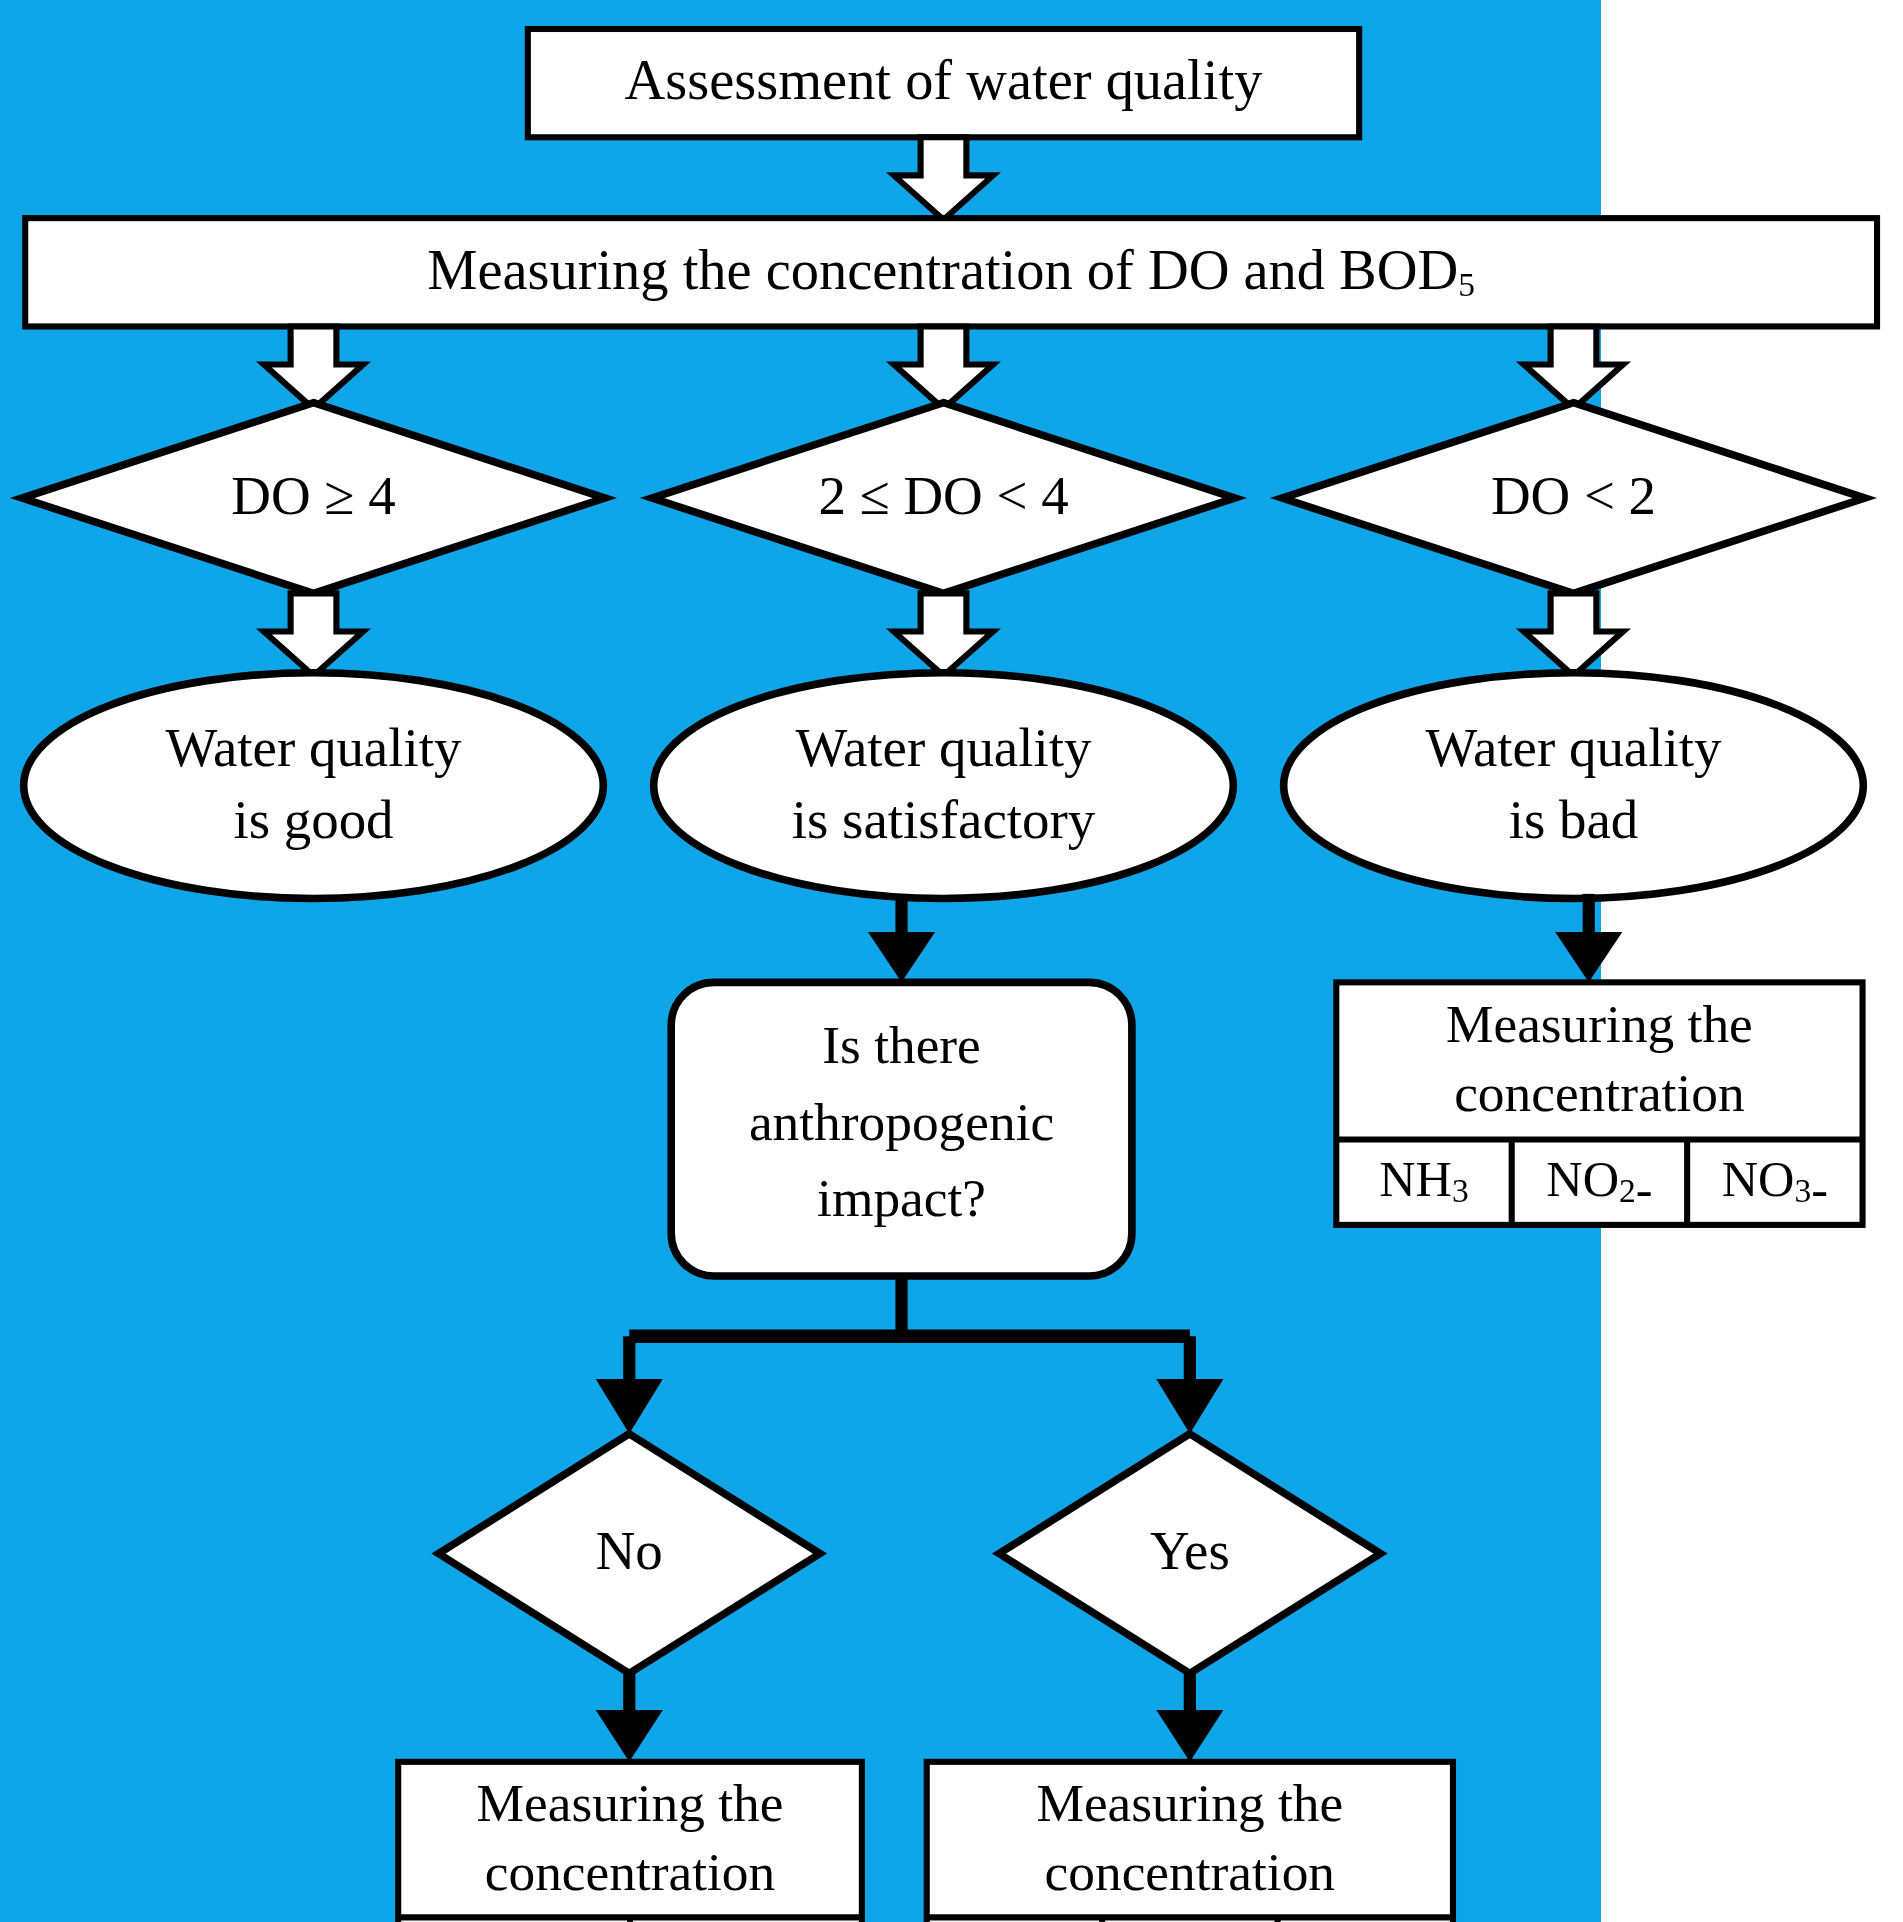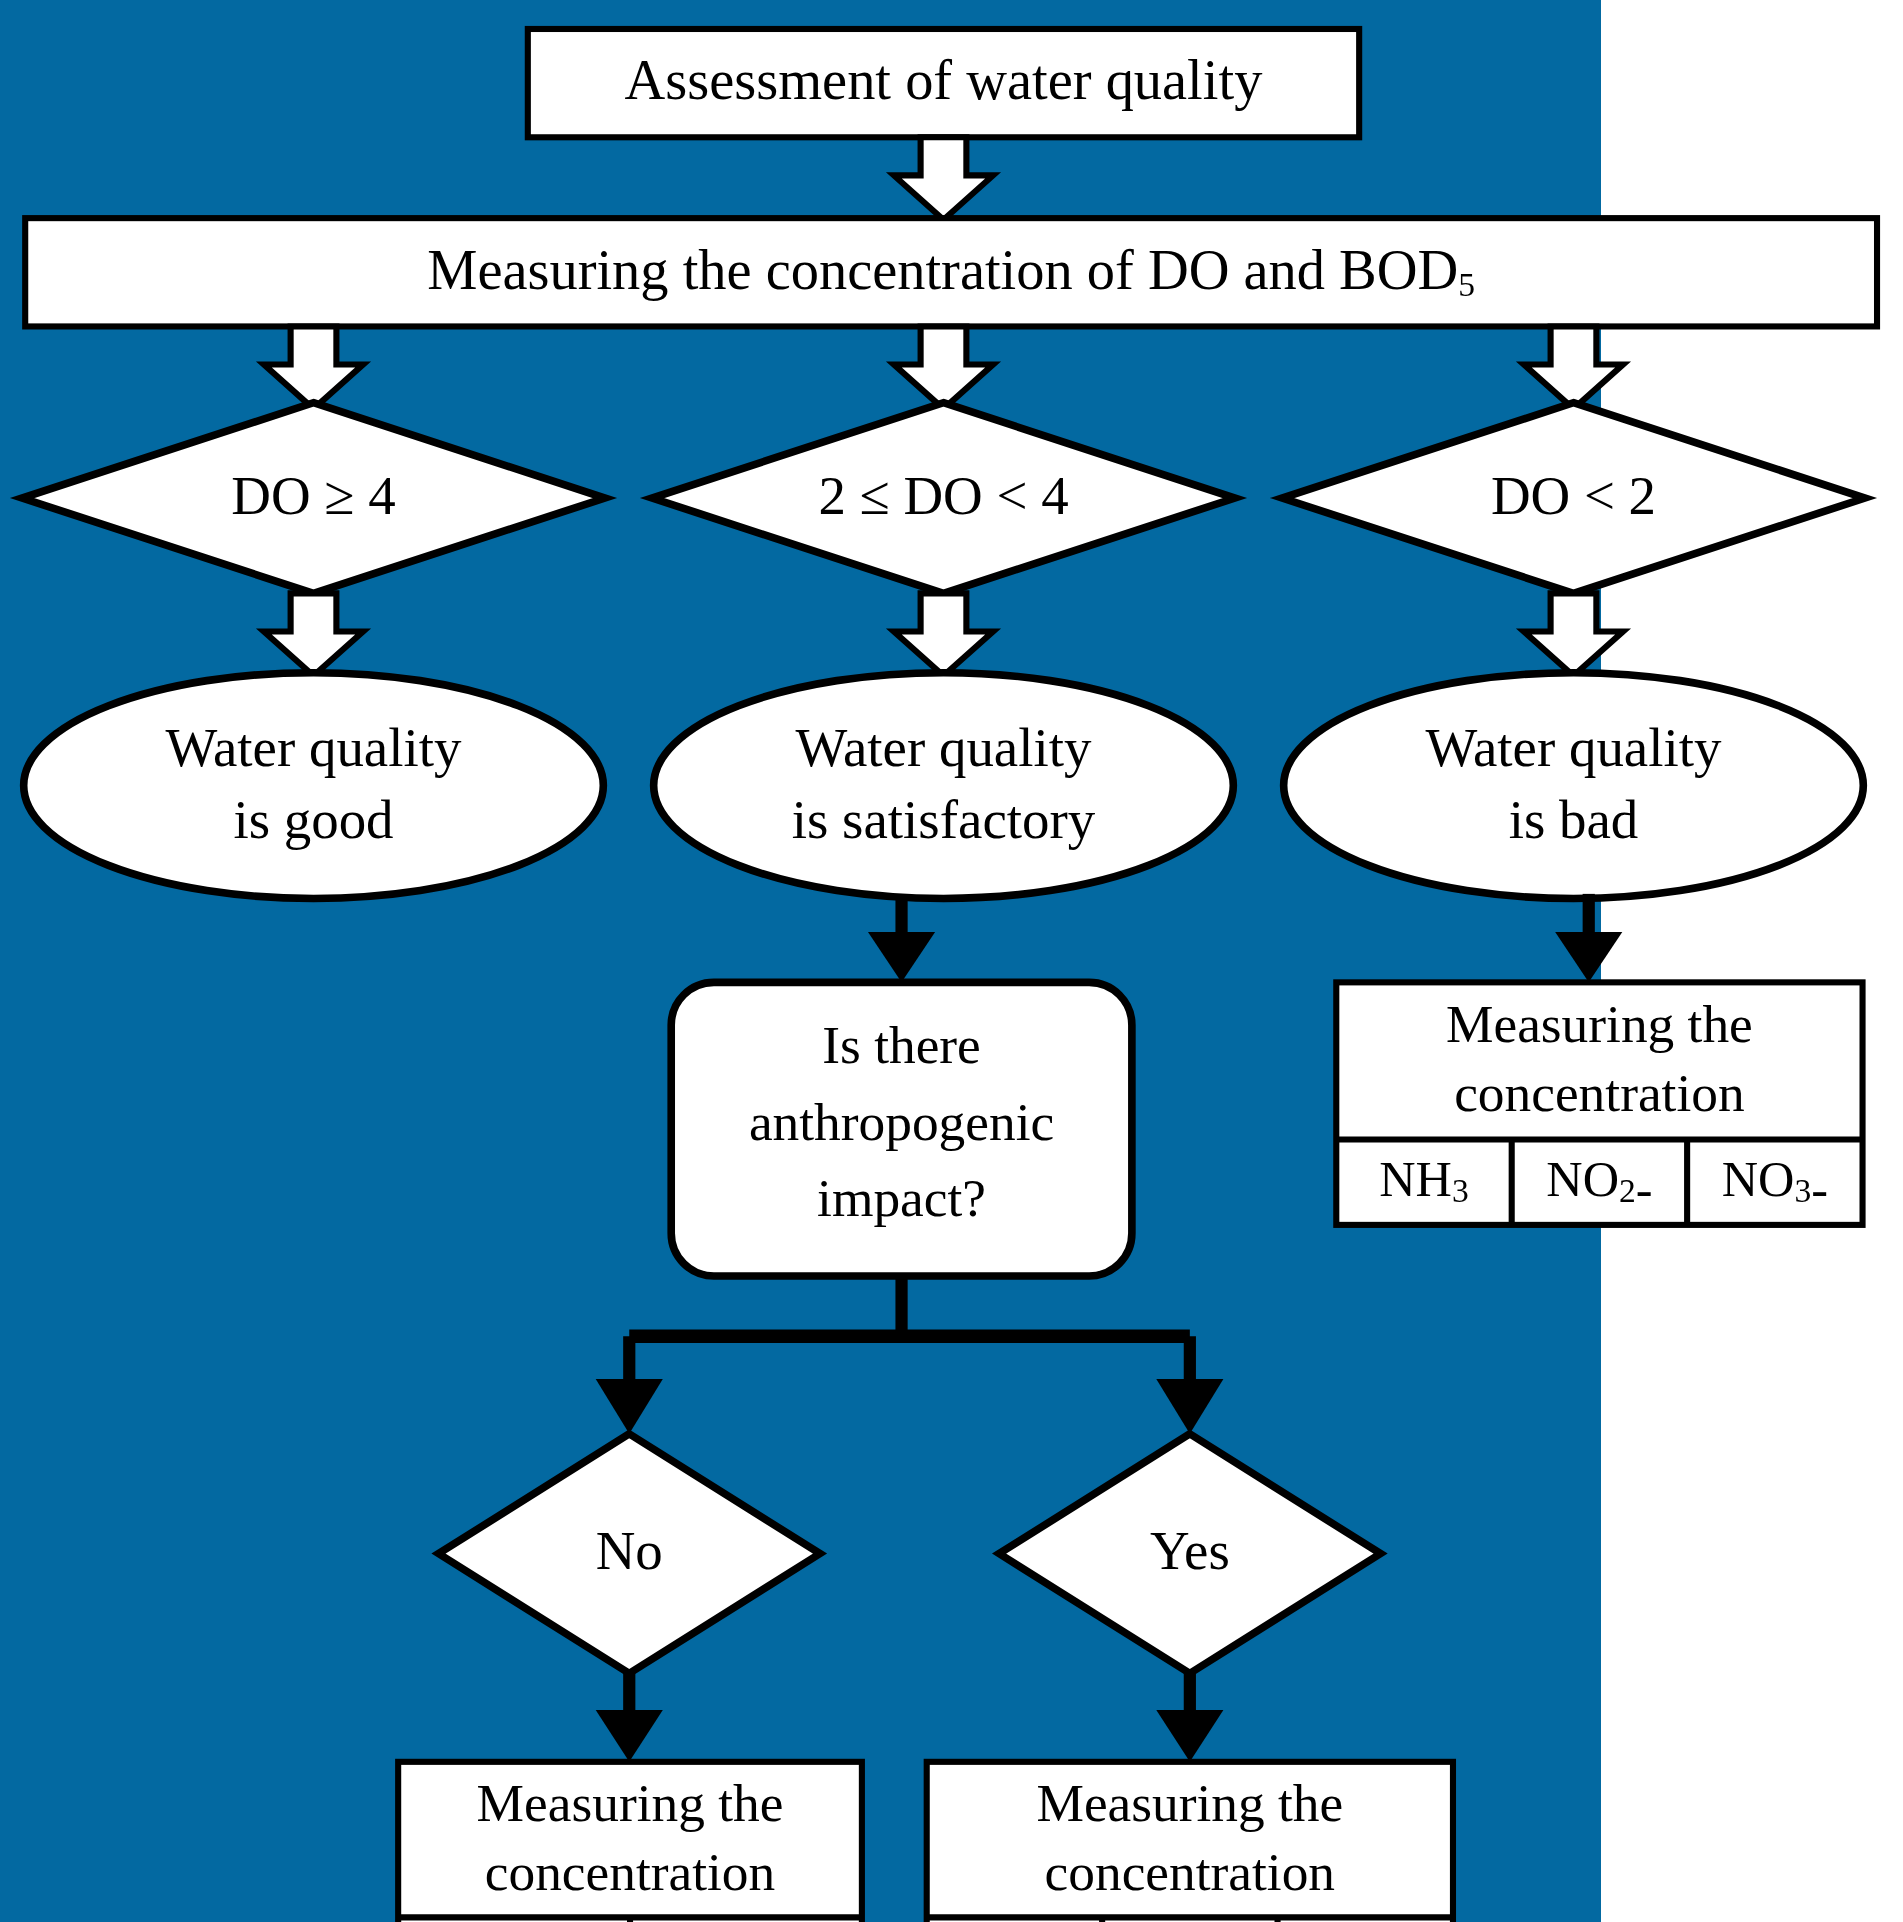--- a/index.html
+++ b/index.html
@@ -10,21 +10,21 @@
   body {
     width: 1903px;
     height: 1922px;
     font-family: "Liberation Serif", "DejaVu Serif", serif;
     overflow: hidden;
   }
   #flowchart-root {
     position: relative;
     width: 1601px;
     height: 1922px;
-    background: #0369a1;
+    background: #0ea5e9;
   }
   svg#chart-svg {
     display: block;
     width: 1903px;
     height: 1922px;
   }
   .shape-fill {
     fill: #ffffff;
     stroke: #000000;
   }

